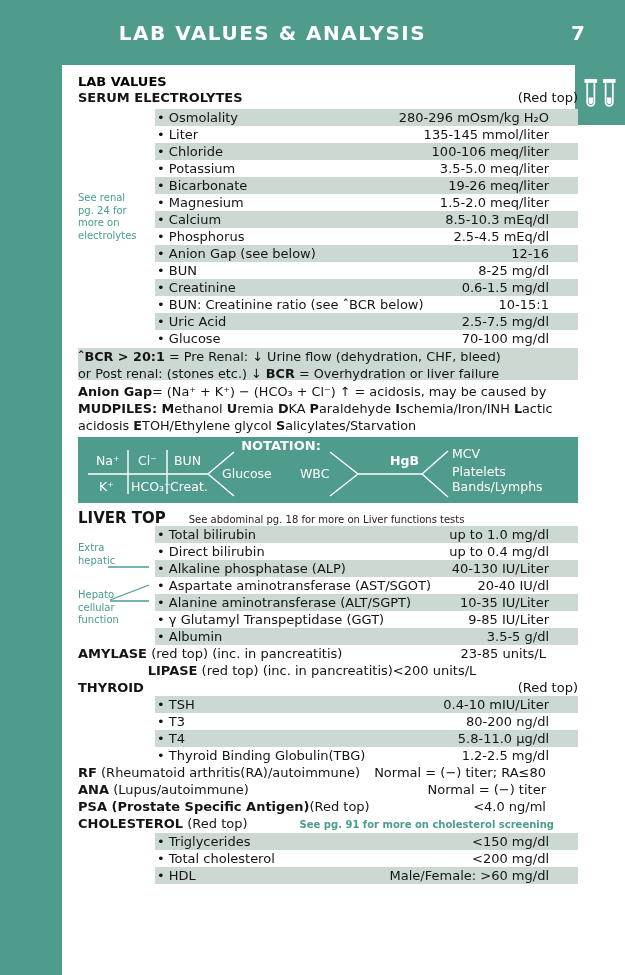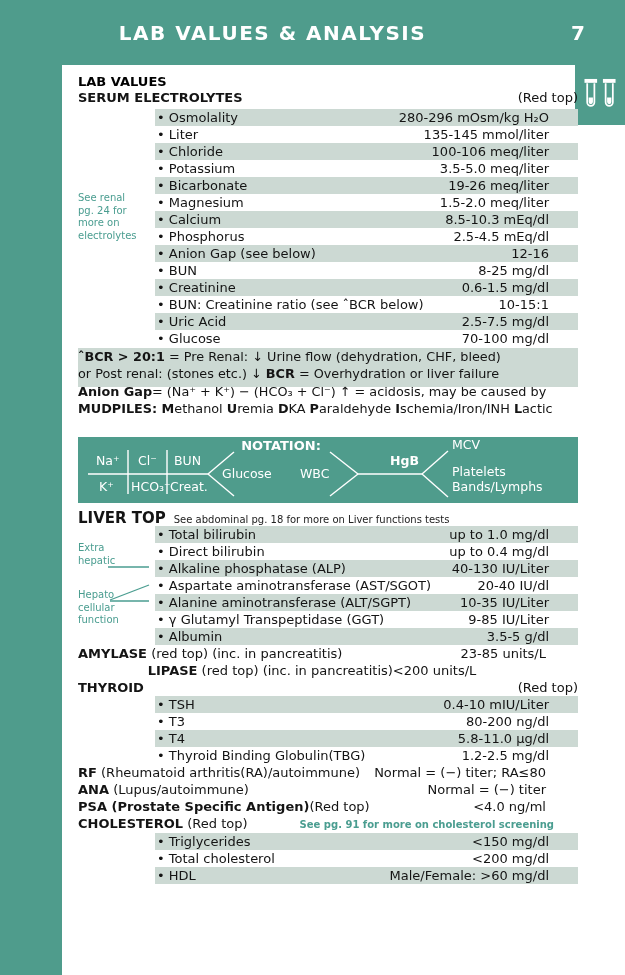--- a/index.html
+++ b/index.html
@@ -33,33 +33,33 @@
   .rows{position:absolute;left:155px;width:423px;font-size:13px;}
   .rows .row{display:flex;justify-content:space-between;height:17px;line-height:17px;
     white-space:nowrap;padding-left:2px;}
   .rows div.row:nth-of-type(odd){background:var(--hl);}
   .row .lbl::before{content:"• ";}
   .row .rv{padding-right:29px;}
 
   .sidenote{position:absolute;left:78px;width:76px;font-size:10px;line-height:12.5px;
     color:var(--tealtext);white-space:pre-line;}
 
-  #bcr-block{position:absolute;left:78px;top:348px;width:500px;height:39px;background:var(--hl);}
+  #bcr-block{position:absolute;left:78px;top:348px;width:500px;height:32px;background:var(--hl);}
   .bline{line-height:17px;font-size:12.8px;white-space:nowrap;}
   #anion-block{position:absolute;left:78px;top:383px;width:500px;}
 
   #notation-box{position:absolute;left:78px;top:437px;width:500px;height:66px;background:var(--teal);color:#fff;}
   #notation-box .nt{position:absolute;font-size:12.5px;line-height:14px;white-space:nowrap;}
   #notation-title{position:absolute;left:0;top:1px;width:406px;text-align:center;
     font-weight:bold;font-size:13px;color:#fff;}
   #notation-lines{position:absolute;left:0;top:0;}
 
   #liver-header{position:absolute;left:78px;top:508px;white-space:nowrap;}
   #liver-title{font-weight:bold;font-size:15px;}
-  #liver-note{font-size:10px;color:#222;margin-left:8px;}
+  #liver-note{font-size:10px;color:#222;margin-left:23px;}
 
   #chol-note{font-size:10px;font-weight:bold;color:var(--tealtext);padding-right:24px;}
 
   #overlay-lines{position:absolute;left:0;top:0;pointer-events:none;}
 </style>
 </head>
 <body>
 
 <div class="abs" id="left-border"></div>
 <div class="abs" id="header-band">
@@ -163,20 +163,21 @@
 electrolytes</div>
 
 <div id="bcr-block">
   <div class="bline"><span style="font-weight: bold;">ˆBCR &gt; 20:1</span><span> = Pre Renal: ↓ Urine flow (dehydration, CHF, bleed)</span></div>
   <div class="bline"><span>or Post renal: (stones etc.) ↓ </span><span style="font-weight: bold;">BCR</span><span> = Overhydration or liver failure</span></div>
 </div>
 
 <div id="anion-block">
   <div class="bline"><span style="font-weight: bold;">Anion Gap</span><span>= (Na⁺ + K⁺) − (HCO₃ + Cl⁻) ↑ = acidosis, may be caused by</span></div>
   <div class="bline"><span style="font-weight: bold;">MUDPILES: </span><span style="font-weight: bold;">M</span><span>ethanol </span><span style="font-weight: bold;">U</span><span>remia </span><span style="font-weight: bold;">D</span><span>KA </span><span style="font-weight: bold;">P</span><span>araldehyde </span><span style="font-weight: bold;">I</span><span>schemia/Iron/INH </span><span style="font-weight: bold;">L</span><span>actic</span></div>
+  <div class="bline"><span>acidosis </span><span style="font-weight: bold;">E</span><span>TOH/Ethylene glycol </span><span style="font-weight: bold;">S</span><span>alicylates/Starvation</span></div>
 </div>
 
 <div id="notation-box">
   <div id="notation-title">NOTATION:</div>
   <svg id="notation-lines" width="500" height="66">
     <g stroke="#fff" stroke-width="1.4" fill="none">
       <line x1="50" y1="13" x2="50" y2="57"></line>
       <line x1="89" y1="13" x2="89" y2="57"></line>
       <line x1="10" y1="37" x2="130" y2="37"></line>
       <line x1="130" y1="37" x2="156" y2="15"></line>
@@ -191,21 +192,21 @@
   <span class="nt" style="left:18px;top:17px;">Na⁺</span>
   <span class="nt" style="left:60px;top:17px;">Cl⁻</span>
   <span class="nt" style="left:96px;top:17px;">BUN</span>
   <span class="nt" style="left:21px;top:43px;">K⁺</span>
   <span class="nt" style="left:53px;top:43px;">HCO₃⁻</span>
   <span class="nt" style="left:92px;top:43px;">Creat.</span>
   <span class="nt" style="left:144px;top:30px;">Glucose</span>
   <span class="nt" style="left:222px;top:30px;">WBC</span>
   <span class="nt" style="left:312px;top:17px;font-weight:bold;">HgB</span>
   <span class="nt" style="left:299px;top:36px;margin-top:28px;">Hct</span>
-  <span class="nt" style="left:374px;top:1px;">MCV</span>
+  <span class="nt" style="left:374px;top:10px;">MCV</span>
   <span class="nt" style="left:374px;top:28px;">Platelets</span>
   <span class="nt" style="left:374px;top:43px;">Bands/Lymphs</span>
 </div>
 
 <div id="liver-header">
   <span id="liver-title">LIVER TOP</span><span id="liver-note">See abdominal pg. 18 for more on Liver functions tests</span>
 </div>
 
 <div class="rows" style="top:526px;" id="liver-rows">
 

